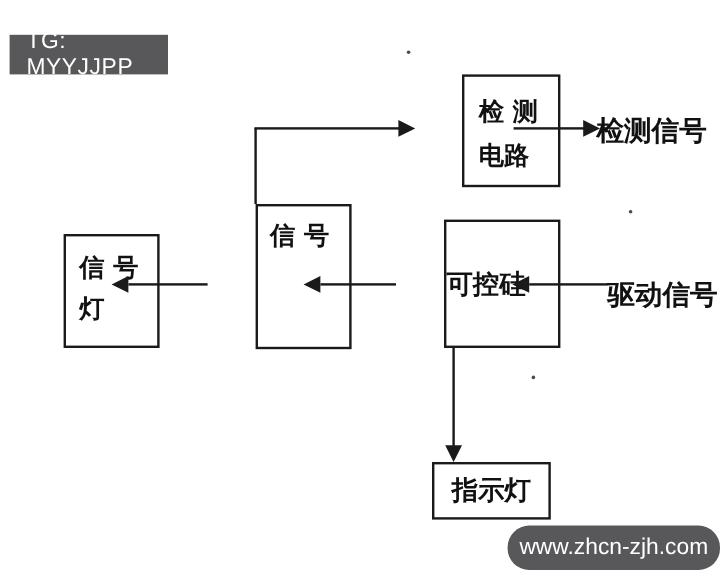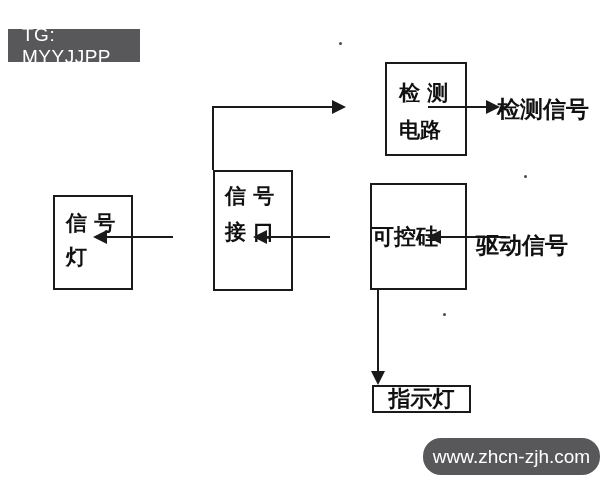--- a/index.html
+++ b/index.html
@@ -46,21 +46,21 @@
     color: #111111;
     font-family: "DejaVu Serif", "Liberation Serif", serif;
     font-weight: bold;
     font-size: 21px;
     margin-left: 40px;
   }
   .box-signal-lamp    { left: 13px;  top: 195px; width: 80px;  height: 95px;  padding: 9px 0 0 11px;  line-height: 34px; }
   .box-signal-output  { left: 173px; top: 170px; width: 80px;  height: 121px; padding: 6px 0 0 10px;  line-height: 36px; }
   .box-detection      { left: 345px; top: 62px;  width: 82px;  height: 94px;  padding: 10px 0 0 12px; line-height: 37px; }
   .box-scr            { left: 330px; top: 183px; width: 97px;  height: 107px; display: flex; align-items: center; font-size: 22px; }
-  .box-indicator      { left: 332px; top: 385px; width: 99px;  height: 28px;  display: flex; align-items: center; justify-content: center; font-size: 22px; }
+  .box-indicator      { left: 320px; top: 385px; width: 99px;  height: 48px;  display: flex; align-items: center; justify-content: center; font-size: 22px; }
   .line {
     position: absolute;
     background: #1a1a1a;
   }
   .arrow {
     position: absolute;
     width: 0; height: 0;
   }
   .arrow-right { border-top: 7px solid transparent; border-bottom: 7px solid transparent; border-left: 14px solid #1a1a1a; }
   .arrow-left  { border-top: 7px solid transparent; border-bottom: 7px solid transparent; border-right: 14px solid #1a1a1a; }
@@ -89,21 +89,20 @@
     <span>TG: MYYJJPP</span>
   </div>
 
   <div class="dbox box-signal-lamp">
     <div>信 号</div>
     <div>灯</div>
   </div>
 
   <div class="dbox box-signal-output">
     <div>信 号</div>
-    <div>接 口</div>
   </div>
 
   <div class="dbox box-detection">
     <div>检 测</div>
     <div>电路</div>
   </div>
 
   <div class="dbox box-scr">
     <div>可控硅</div>
   </div>
@@ -125,21 +124,21 @@
   <div class="line" style="left:267px; top:236px; width:63px; height:2px;"></div>
   <div class="arrow arrow-left" style="left:253px; top:230px;"></div>
 
   <div class="line" style="left:107px; top:236px; width:66px; height:2px;"></div>
   <div class="arrow arrow-left" style="left:93px; top:230px;"></div>
 
   <div class="line" style="left:377px; top:290px; width:2px; height:82px;"></div>
   <div class="arrow arrow-down" style="left:371px; top:371px;"></div>
 
   <div class="free-text" style="left:497px; top:94px;">检测信号</div>
-  <div class="free-text" style="left:476px; top:230px;text-align:right;">驱动信号</div>
+  <div class="free-text" style="left:506px; top:230px;text-align:right;">驱动信号</div>
 
   <div class="speck" style="left:339px; top:42px;"></div>
   <div class="speck" style="left:524px; top:175px;"></div>
   <div class="speck" style="left:443px; top:313px;"></div>
 
   <div class="watermark">
     <span>www.zhcn-zjh.com</span>
   </div>
 
 </div>

